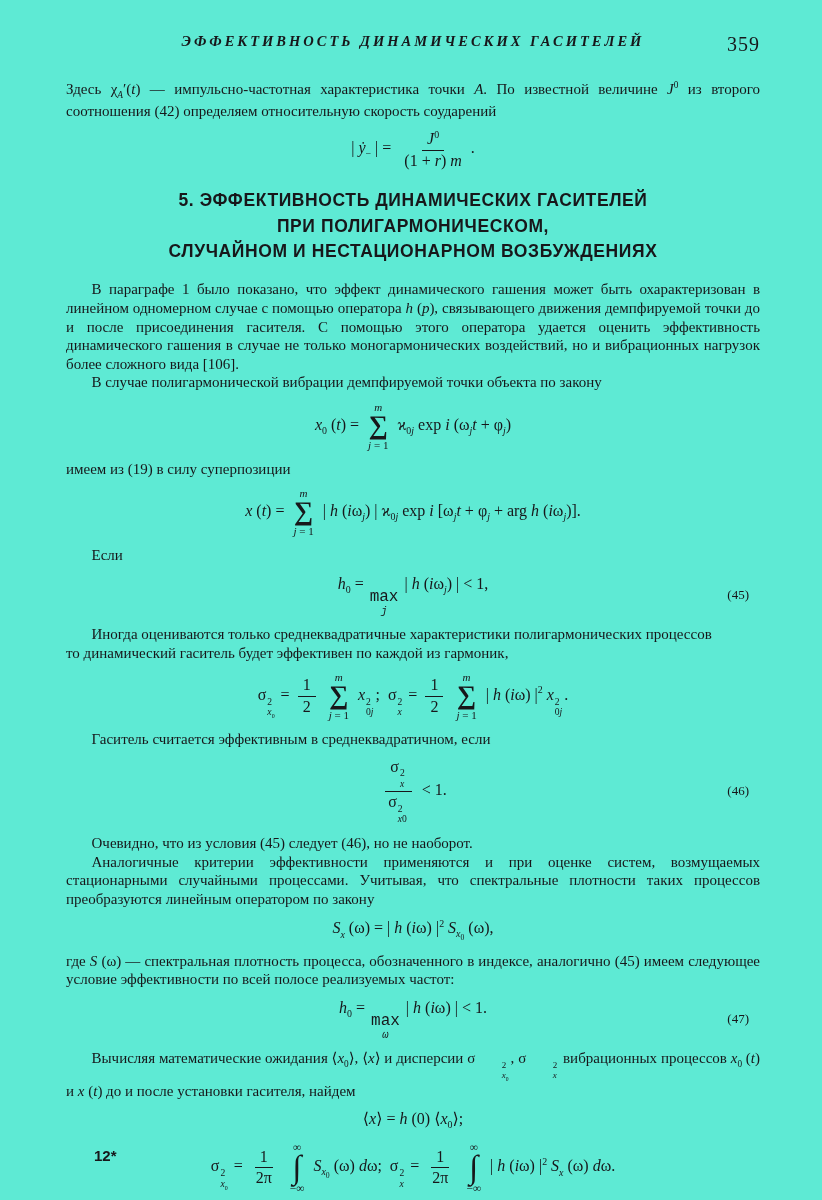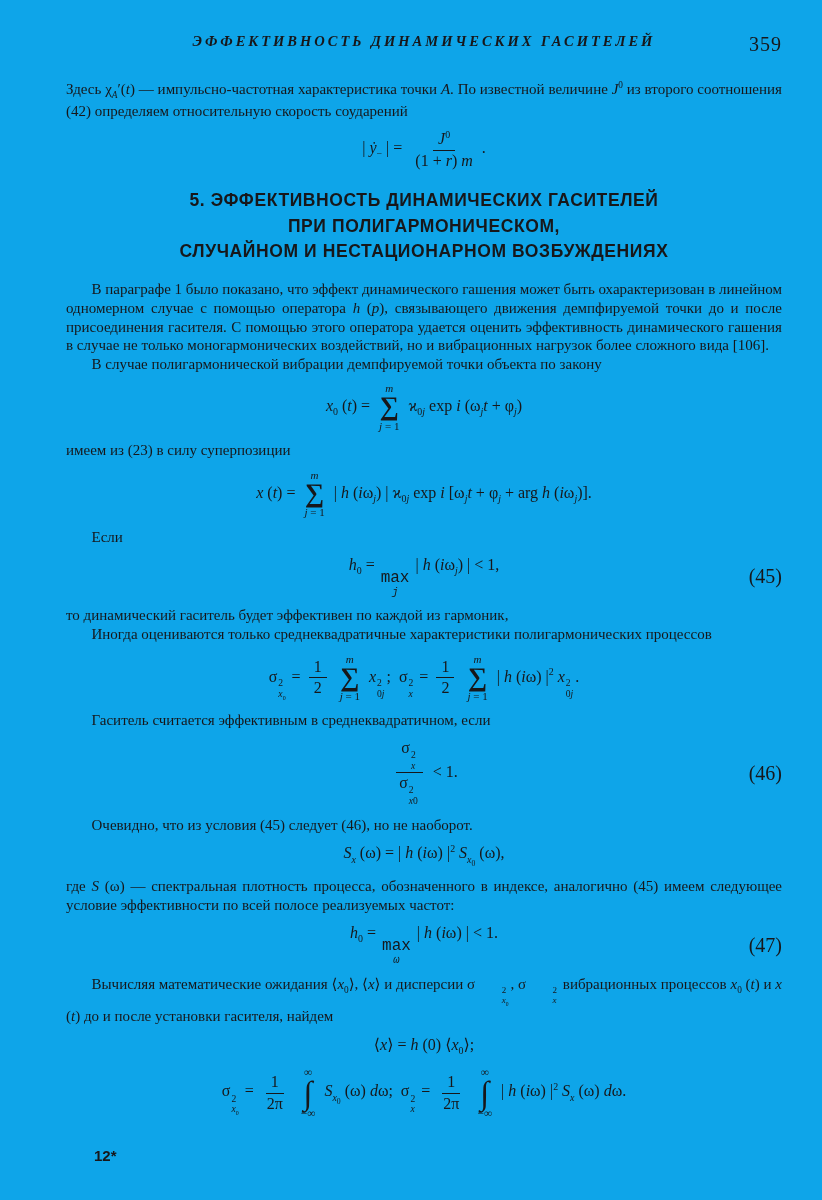--- a/index.html
+++ b/index.html
@@ -3,27 +3,27 @@
 <meta charset="utf-8">
 <style>
   html, body { margin: 0; padding: 0; }
   body { background: #e9e9e6; }
 
   .page {
     position: relative;
     width: 822px;
     height: 1200px;
     margin: 0 auto;
-    background: #0ea5e9;
+    background: #5eead4;
     color: #17171a;
     font-family: "Liberation Serif", "DejaVu Serif", serif;
     font-size: 15px;
     line-height: 1.24;
     box-sizing: border-box;
-    padding: 32px 40px 0 66px;
+    padding: 32px 62px 0 66px;
     overflow: hidden;
   }
 
   
   .runhead {
     position: relative;
     text-align: center;
     margin-bottom: 26px;
     height: 22px;
   }
@@ -64,24 +64,24 @@
   
   .eq {
     text-align: center;
     margin: 9px 0;
     font-size: 16px;
     white-space: nowrap;
   }
   .eqrow { position: relative; }
   .eqrow .eqnum {
     position: absolute;
-    right: 0;
+    right: 11px;
     top: 50%;
     transform: translateY(-50%);
-    font-size: 20px;
+    font-size: 13px;
     text-align: center;
   }
 
   i { font-style: italic; }
   sub, sup { font-size: 0.62em; }
   sub sub, sub i sub { font-size: 0.78em; }
 
   
   .frac {
     display: inline-flex;
@@ -178,41 +178,41 @@
   <p class="body indent">В параграфе 1 было показано, что эффект динамического гашения может быть охарактеризован в линейном одномерном случае с помощью оператора <i>h</i> (<i>p</i>), связывающего движения демпфируемой точки до и после присоединения гасителя. С помощью этого оператора удается оценить эффективность динамического гашения в случае не только моногармонических воздействий, но и вибрационных нагрузок более сложного вида [106].</p>
 
   <p class="body indent">В случае полигармонической вибрации демпфируемой точки объекта по закону</p>
 
   <div class="eq"><i>x</i><sub>0</sub> (<i>t</i>) = <span class="bigop">
         <span class="lim"><i>m</i></span>
         <span class="sigma">∑</span>
         <span class="lim"><i>j</i> = 1</span>
       </span> ϰ<sub>0<i>j</i></sub> exp <i>i</i> (ω<sub><i>j</i></sub><i>t</i> + φ<sub><i>j</i></sub>)</div>
 
-  <p class="body">имеем из (23) в силу суперпозиции</p>
+  <p class="body">имеем из (19) в силу суперпозиции</p>
 
   <div class="eq"><i>x</i> (<i>t</i>) = <span class="bigop">
         <span class="lim"><i>m</i></span>
         <span class="sigma">∑</span>
         <span class="lim"><i>j</i> = 1</span>
       </span> | <i>h</i> (<i>i</i>ω<sub><i>j</i></sub>) | ϰ<sub>0<i>j</i></sub> exp <i>i</i> [ω<sub><i>j</i></sub><i>t</i> + φ<sub><i>j</i></sub> + arg <i>h</i> (<i>i</i>ω<sub><i>j</i></sub>)].</div>
 
   <p class="body indent">Если</p>
 
   <div class="eq eqrow">
     <span class="eqbody"><i>h</i><sub>0</sub> = <span class="underop">
           <span class="op">max</span>
           <span class="lim"><i>j</i></span>
         </span> | <i>h</i> (<i>i</i>ω<sub><i>j</i></sub>) | &lt; 1,</span>
     <span class="eqnum">(45)</span>
   </div>
 
+  <p class="body indent">Иногда оцениваются только среднеквадратичные характеристики полигармонических процессов</p>
+
   <p class="body">то динамический гаситель будет эффективен по каждой из гармоник,</p>
-
-  <p class="body indent">Иногда оцениваются только среднеквадратичные характеристики полигармонических процессов</p>
 
   <div class="eq">σ<span class="ss">
         <span>2</span>
         <span><i>x</i><sub>0</sub></span>
       </span> = <span class="frac">
         <span class="num">1</span>
         <span class="den">2</span>
       </span> <span class="bigop">
         <span class="lim"><i>m</i></span>
         <span class="sigma">∑</span>
@@ -246,20 +246,21 @@
           <span class="den">σ<span class="ss">
               <span>2</span>
               <span><i>x</i>0</span>
             </span></span>
         </span> &lt; 1.</span>
     <span class="eqnum">(46)</span>
   </div>
 
   <p class="body indent">Очевидно, что из условия (45) следует (46), но не наоборот.</p>
 
+  <p class="body indent">Аналогичные критерии эффективности применяются и при оценке систем, возмущаемых стационарными случайными процессами. Учитывая, что спектральные плотности таких процессов преобразуются линейным оператором по закону</p>
 
   <div class="eq"><i>S</i><sub><i>x</i></sub> (ω) = | <i>h</i> (<i>i</i>ω) |<sup>2</sup> <i>S</i><sub><i>x</i><sub>0</sub></sub> (ω),</div>
 
   <p class="body">где <i>S</i> (ω) — спектральная плотность процесса, обозначенного в индексе, аналогично (45) имеем следующее условие эффективности по всей полосе реализуемых частот:</p>
 
   <div class="eq eqrow">
     <span class="eqbody"><i>h</i><sub>0</sub> = <span class="underop">
           <span class="op">max</span>
           <span class="lim">ω</span>
         </span> | <i>h</i> (<i>i</i>ω) | &lt; 1.</span>

